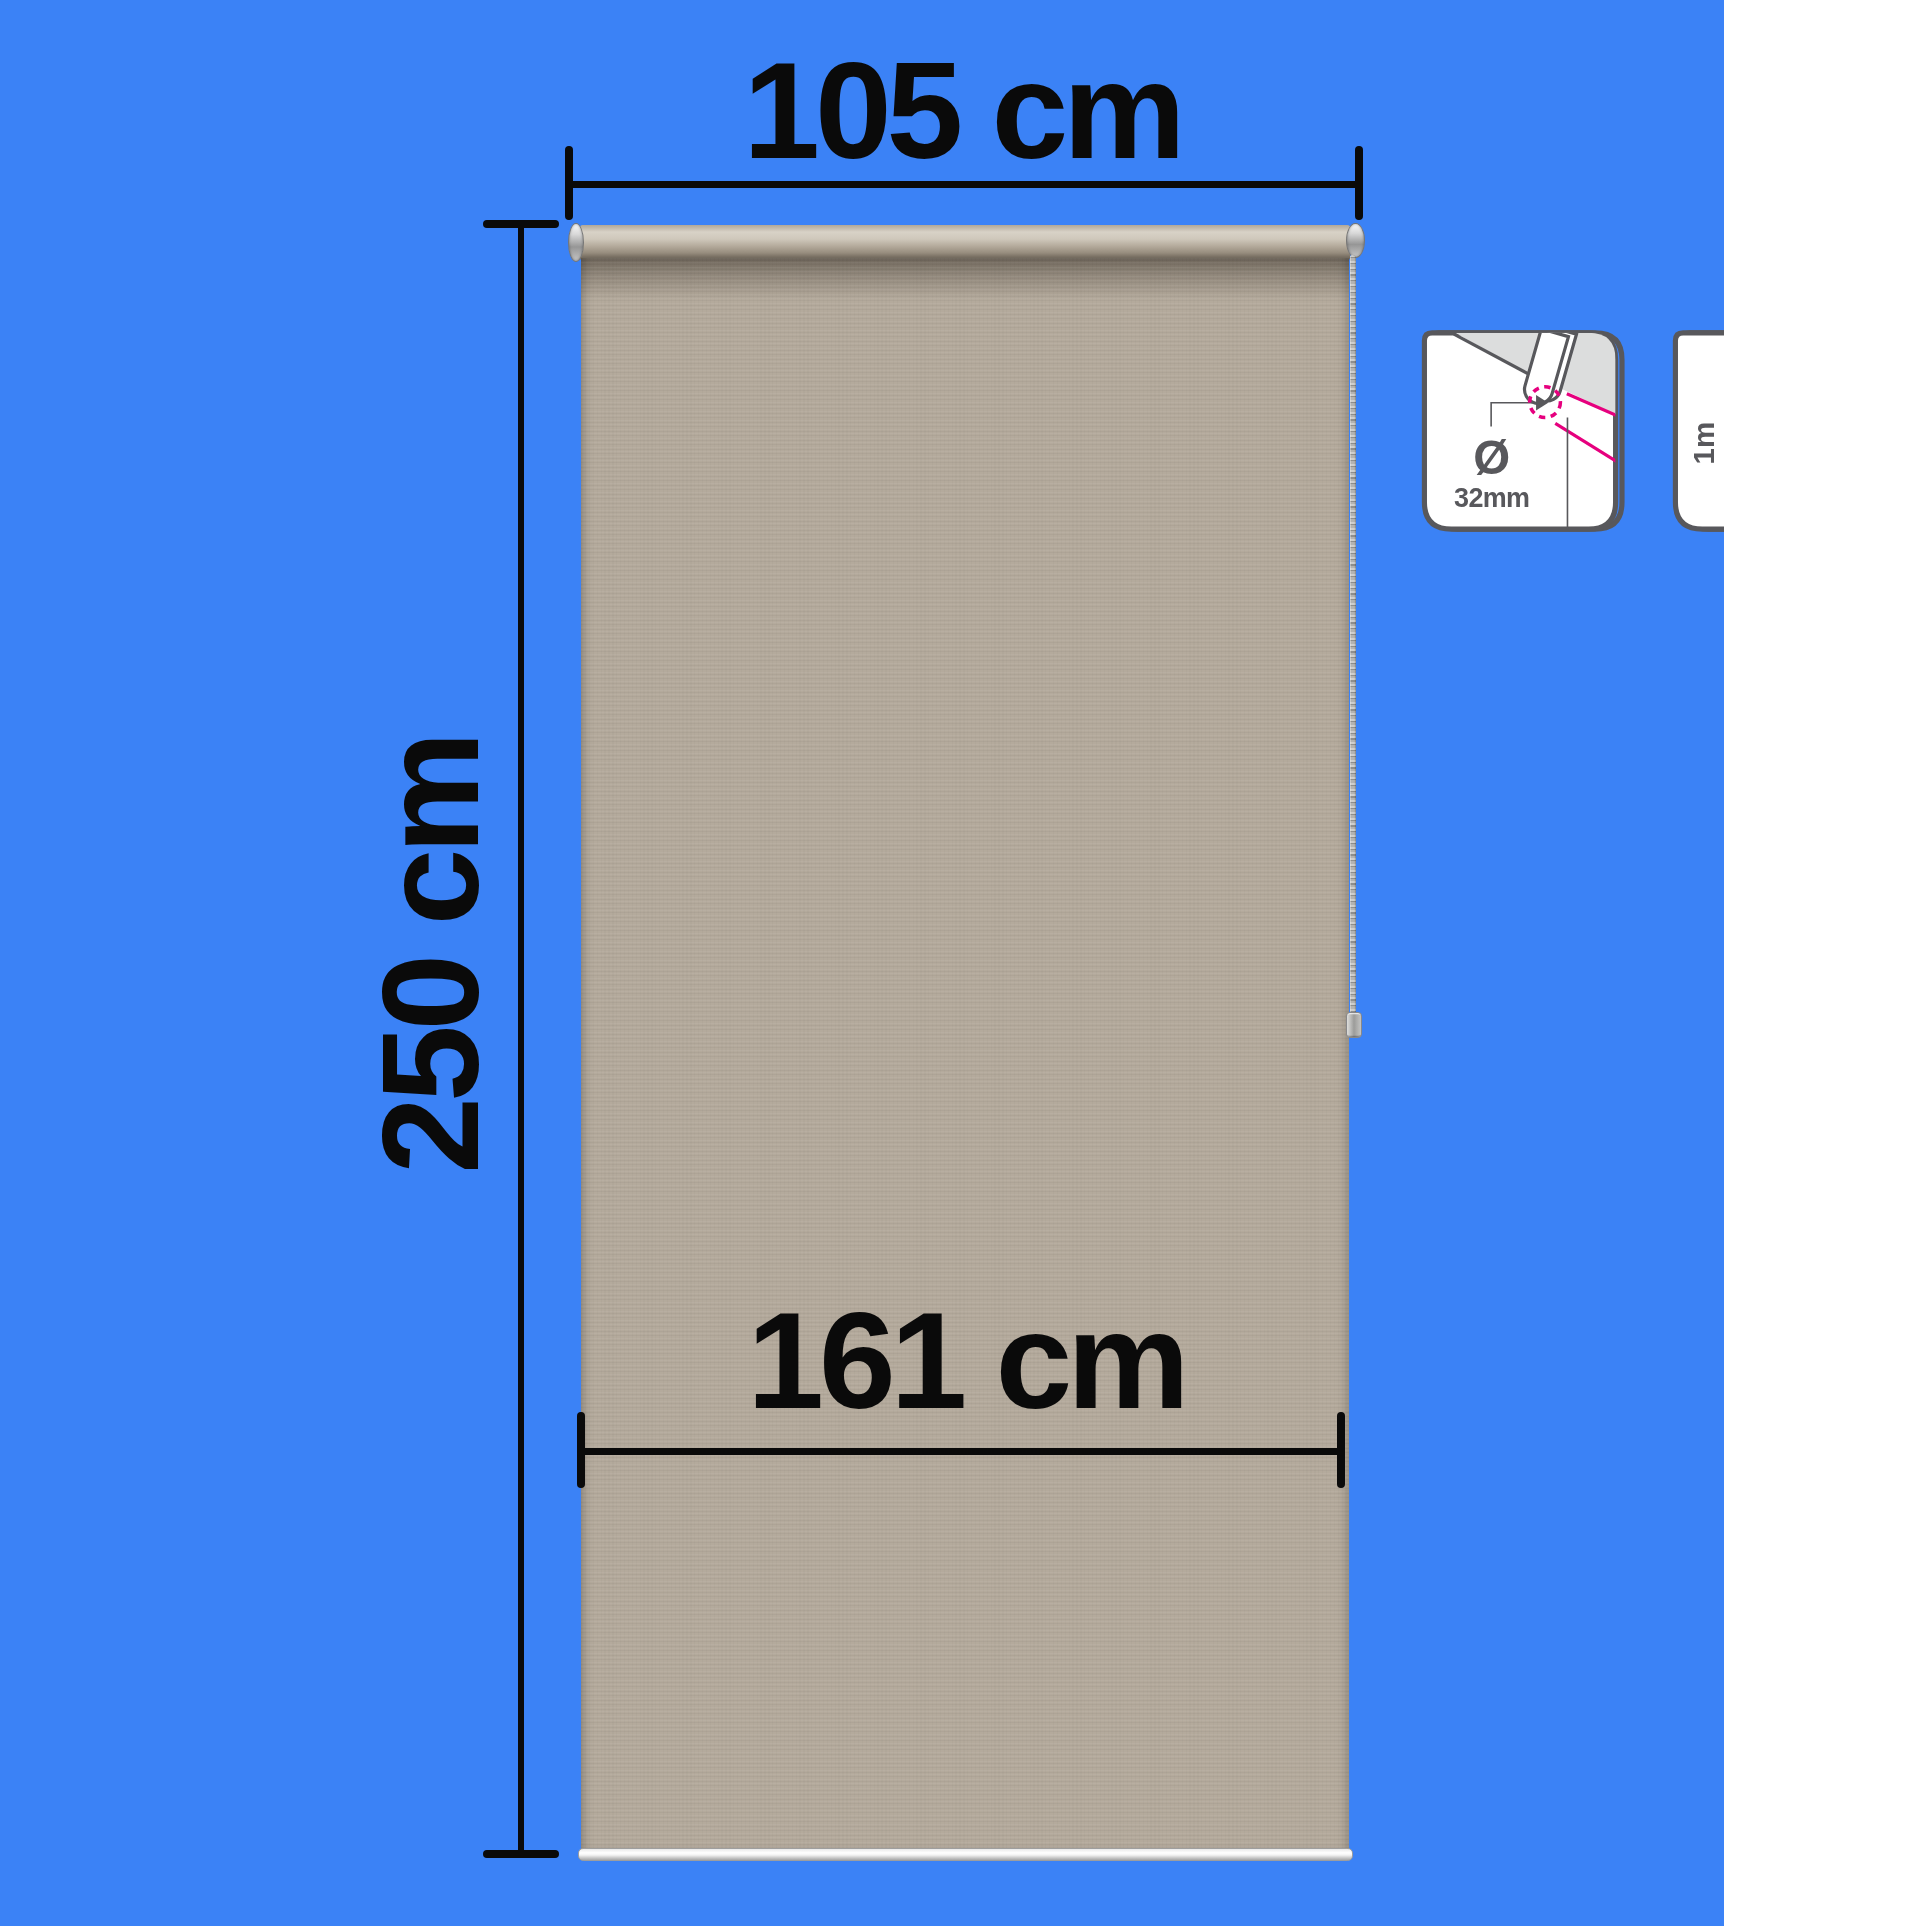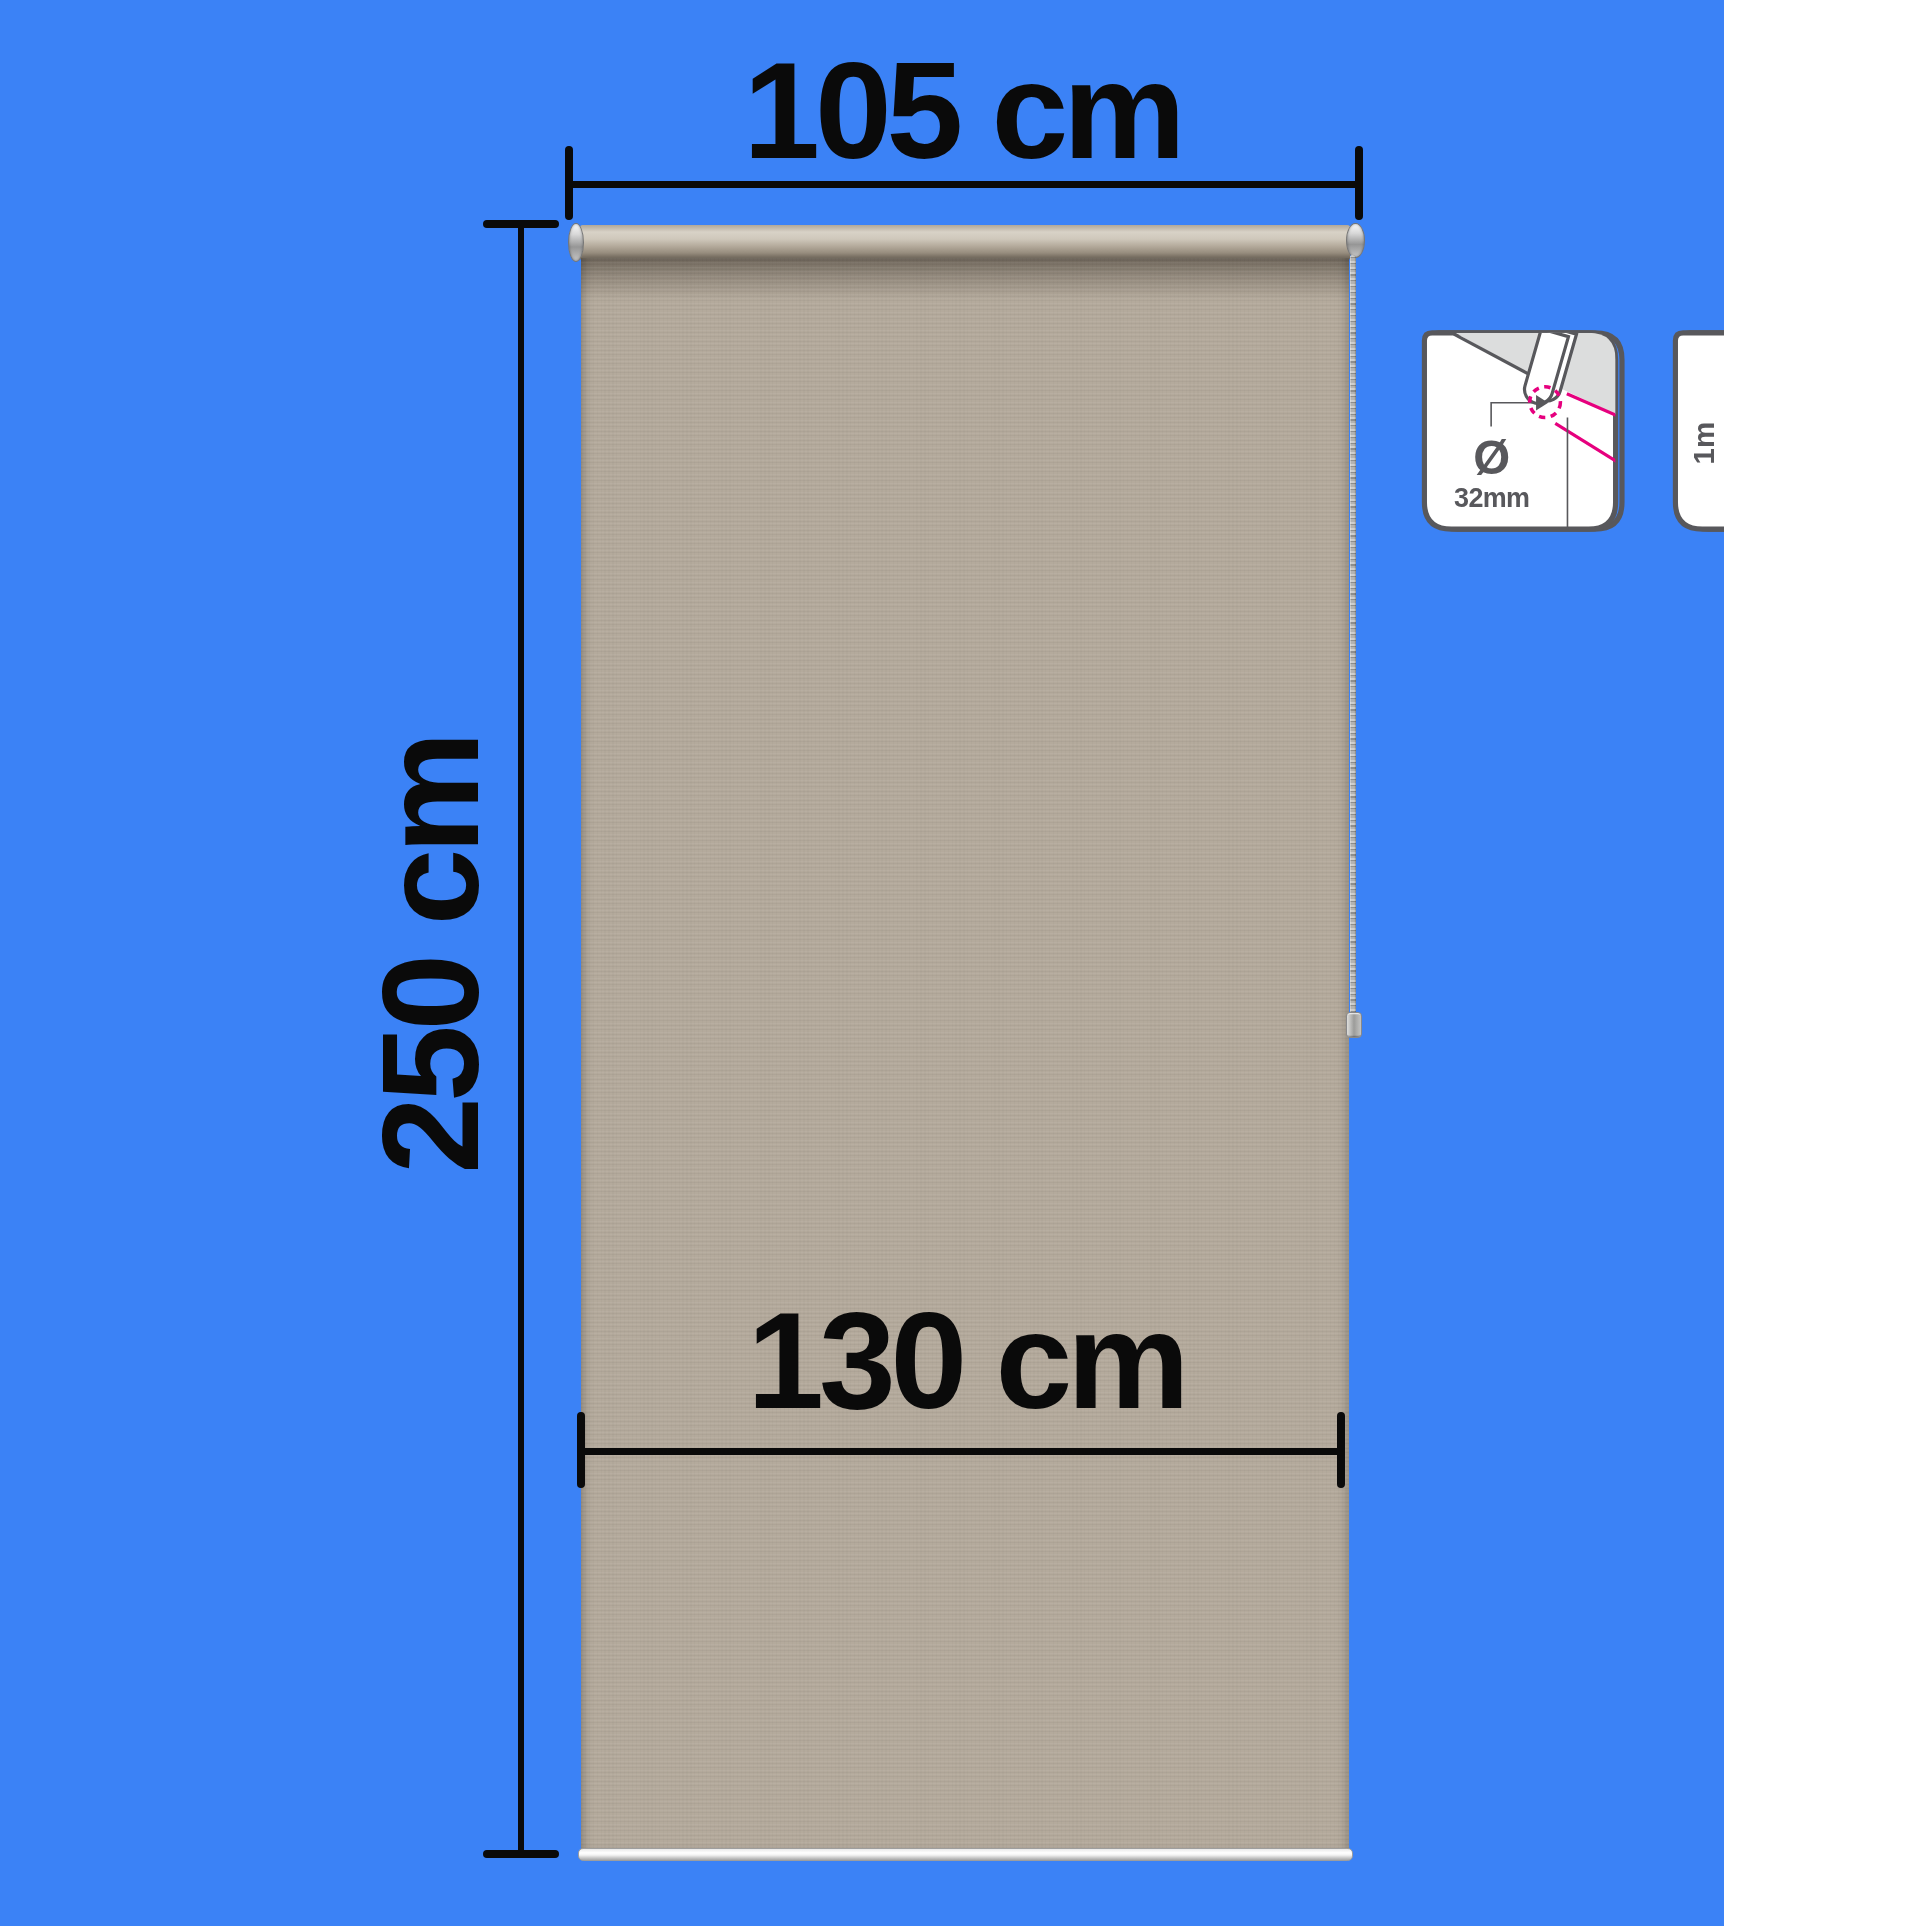--- a/index.html
+++ b/index.html
@@ -72,21 +72,21 @@
   <div class="abs dim left-tick-b"></div>
 
   <div class="abs tube"></div>
   <div class="abs cap cap-l"></div>
   <div class="abs cap cap-r"></div>
   <div class="abs fabric"></div>
   <div class="abs chain"></div>
   <div class="abs connector"></div>
   <div class="abs bottom-bar"></div>
 
-  <div class="abs dim-label label-102">130 cm</div>
+  <div class="abs dim-label label-102">161 cm</div>
   <div class="abs dim mid-line"></div>
   <div class="abs dim mid-tick-l"></div>
   <div class="abs dim mid-tick-r"></div>
 
   <div class="abs icon-box icon1">
     <svg width="212" height="204" viewBox="0 0 330 318">
       <defs>
         <clipPath id="clip1">
           <path d="M16,18 Q16,6 28,6 H272 Q314,6 314,48 V270 Q314,312 272,312 H58 Q16,312 16,270 Z"></path>
         </clipPath>

